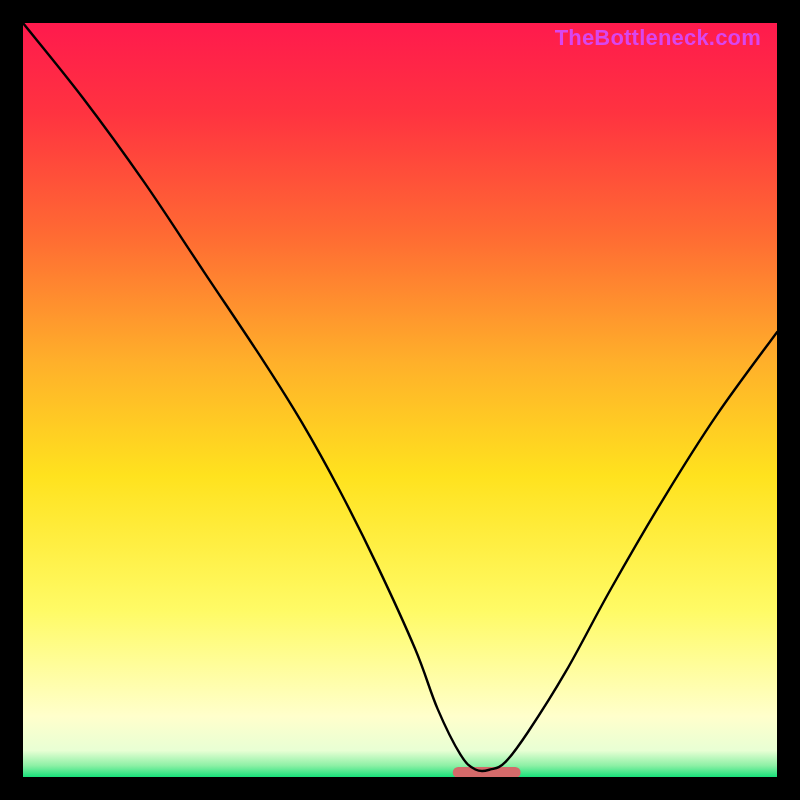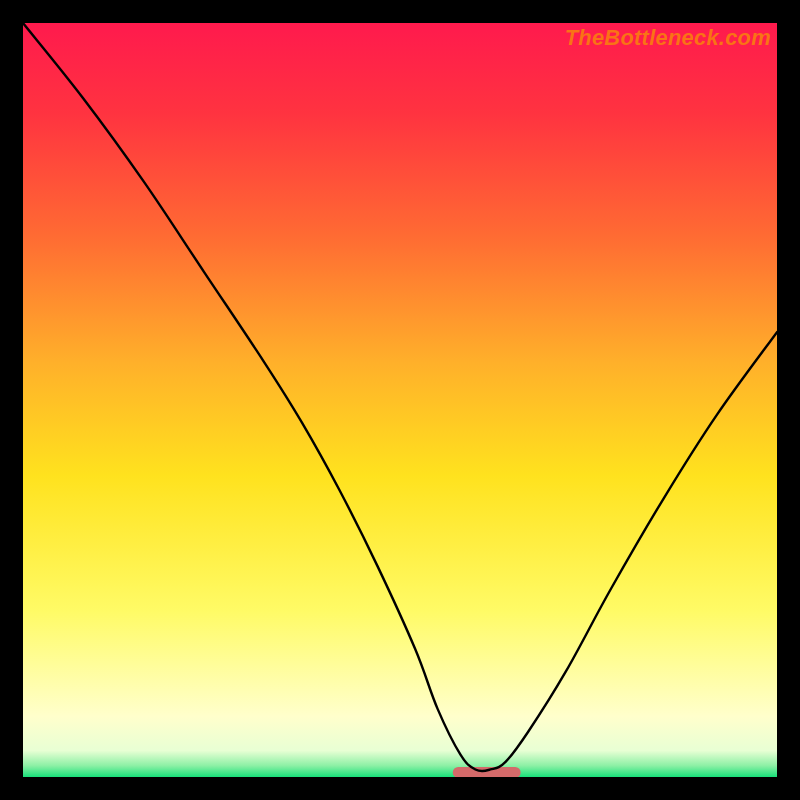--- a/index.html
+++ b/index.html
@@ -22,28 +22,27 @@
     position: absolute;
     left: 0;
     top: 0;
     width: 754px;
     height: 754px;
     overflow: hidden;
   }
   .watermark {
     position: absolute;
     top: 2px;
-    right: 6px;
+    right: 16px;
     font-family: Arial, Helvetica, sans-serif;
     font-size: 22px;
     font-weight: 600;
-    color: #f97316;
+    color: #d946ef;
     letter-spacing: 0.2px;
     pointer-events: none;
-    font-style: italic;
   }
   svg {
     position: absolute;
     left: 0;
     top: 0;
   }
 </style>
 </head>
 <body>
 

